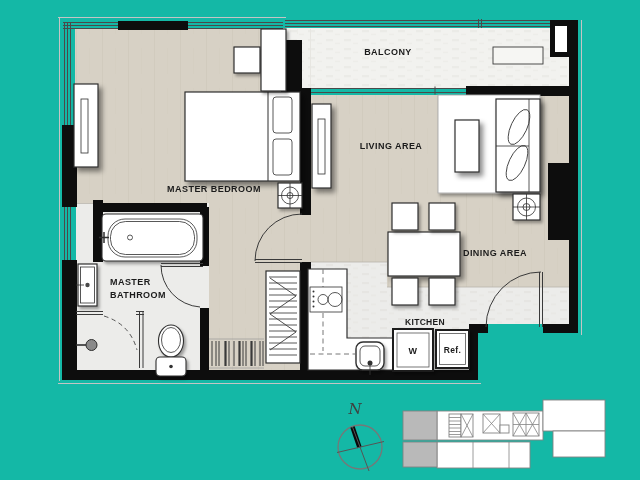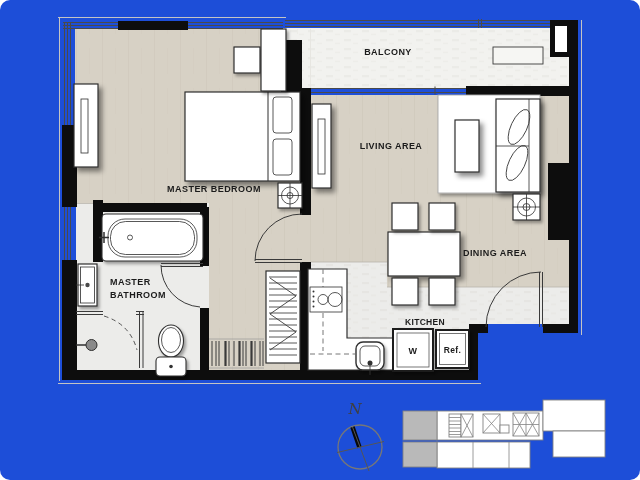--- a/index.html
+++ b/index.html
@@ -1,16 +1,16 @@
 <!DOCTYPE html>
 <html><head>
 <meta charset="utf-8">
 <style>
   html,body{margin:0;padding:0;background:#ffffff;}
-  .stage{position:relative;width:640px;height:480px;background:#1d4ed8;overflow:hidden;border-radius:10px;}
+  .stage{position:relative;width:640px;height:480px;background:#14b8a6;overflow:hidden;}
   svg{display:block;}
   .lbl{font-family:"Liberation Sans",sans-serif;font-weight:bold;font-size:9px;fill:#1b1b1b;letter-spacing:.45px;}
   .lbl-s{font-family:"Liberation Sans",sans-serif;font-weight:bold;font-size:8.5px;fill:#1b1b1b;letter-spacing:.3px;}
   .north{font-family:"DejaVu Serif",serif;font-style:italic;font-size:15px;fill:#3f3f3f;font-weight:normal;}
   .furn{fill:#ffffff;stroke:#2f2f2f;stroke-width:1.2;}
   .thin{fill:none;stroke:#2f2f2f;stroke-width:.8;}
   .win{stroke:#4a4a4a;stroke-width:1;}
   .faint{stroke:#c4c4c4;stroke-width:1;}
   .door{fill:none;stroke:#3a3a3a;stroke-width:1;}
   .kp{fill:#ffffff;stroke:#838383;stroke-width:.9;}

